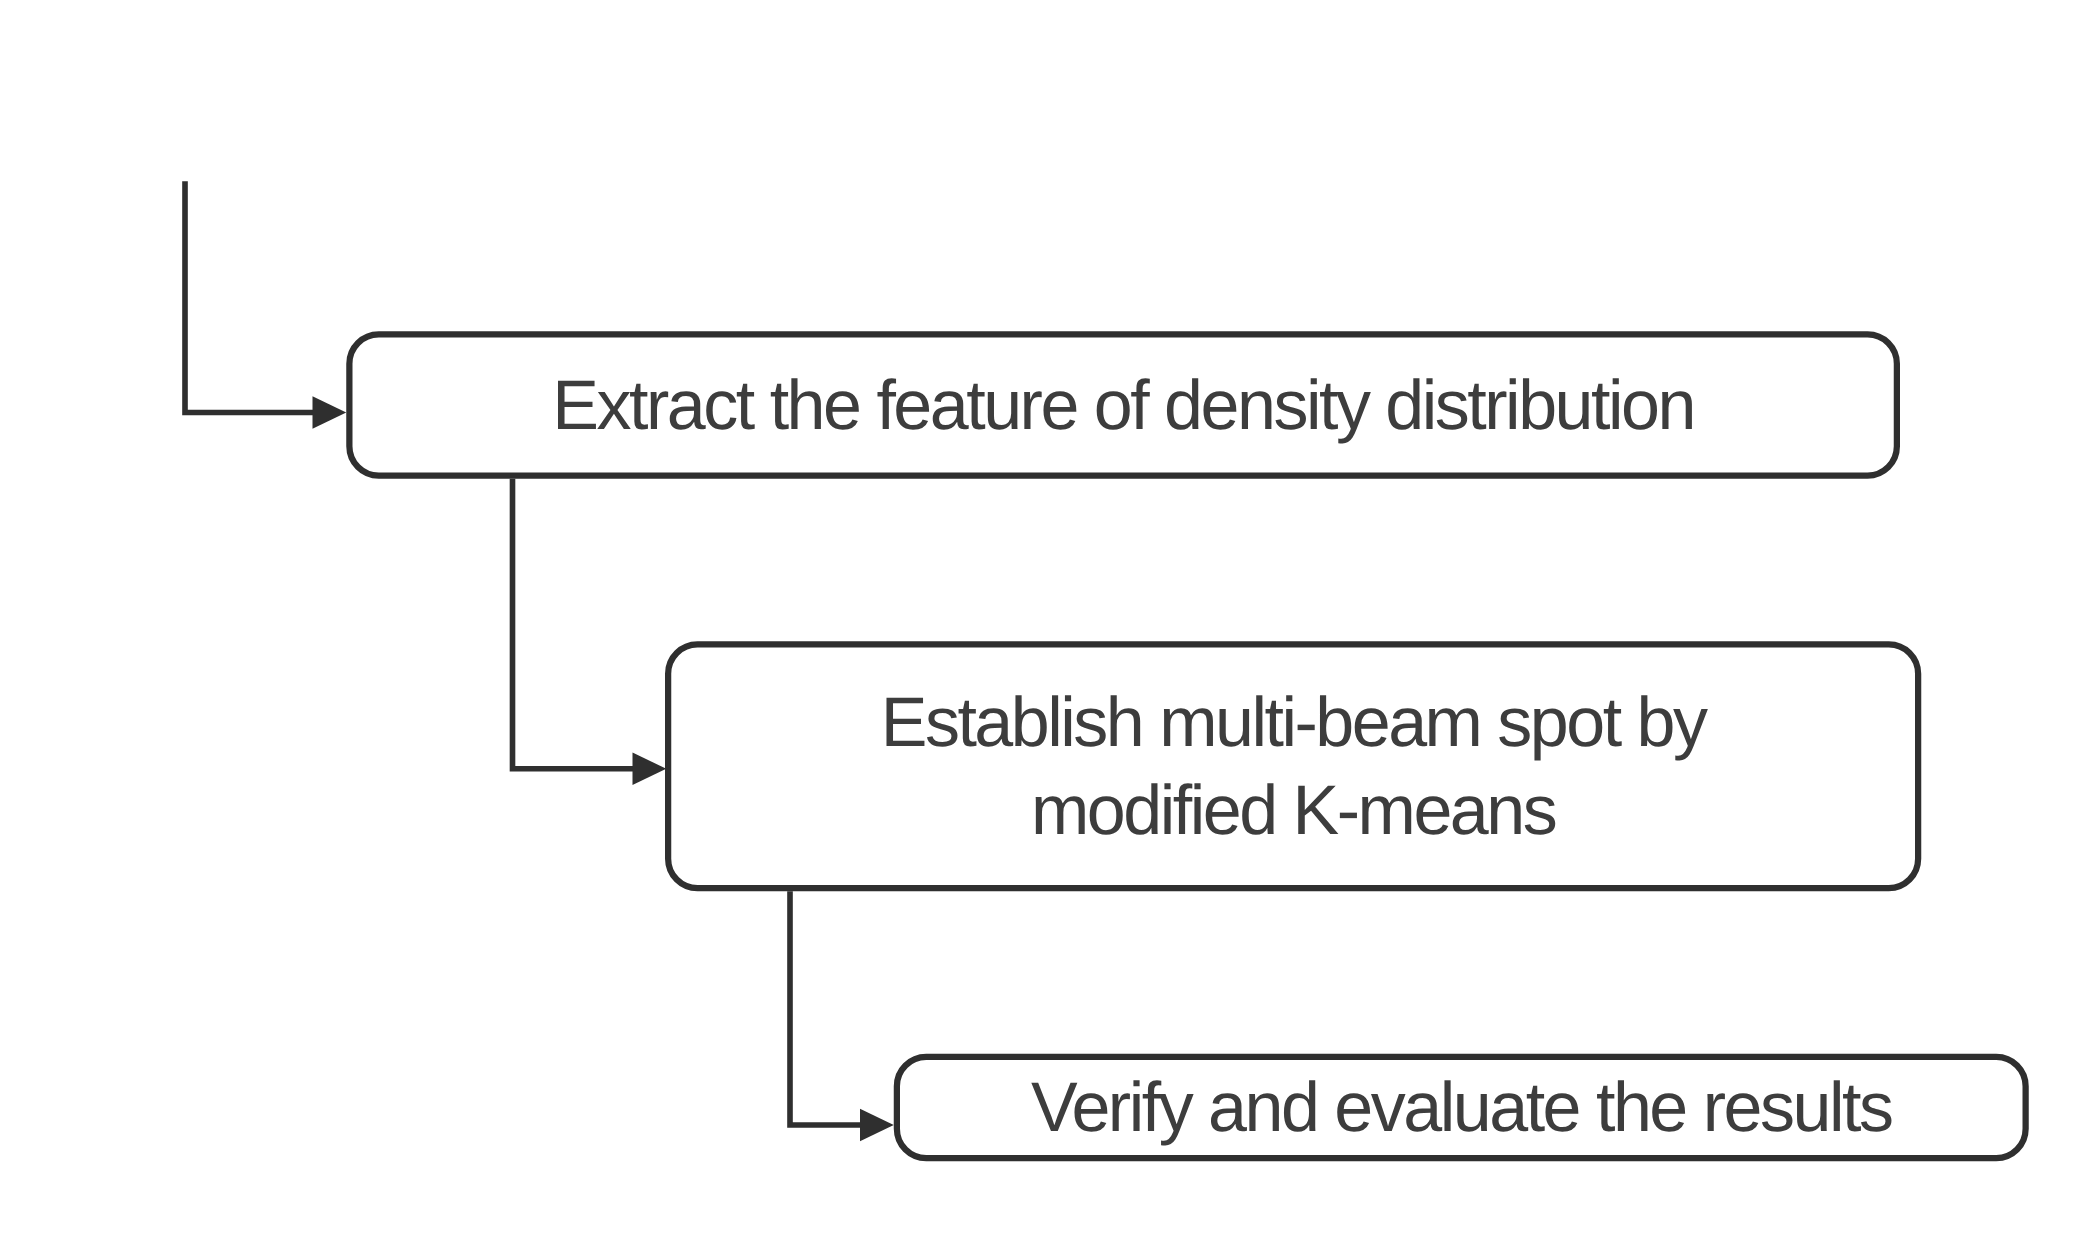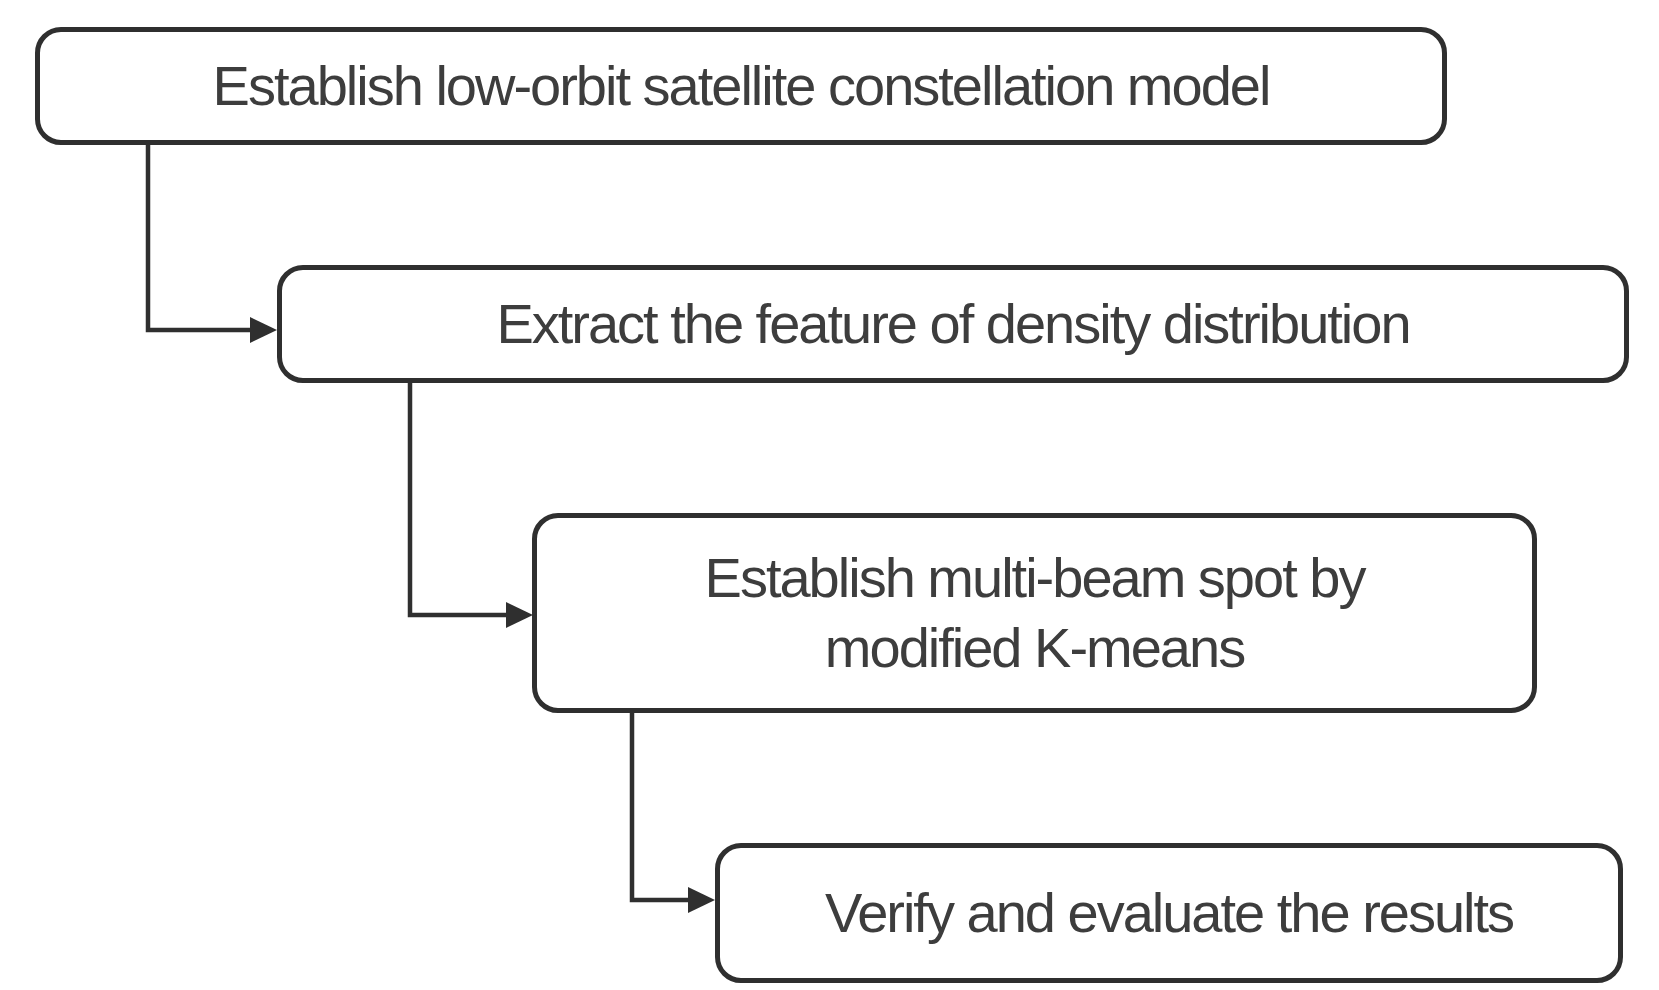--- a/index.html
+++ b/index.html
@@ -39,23 +39,23 @@
     font-size: 56px;
     letter-spacing: -2px;
     line-height: 1.25;
     white-space: nowrap;
   }
   .node-label.wrap {
     white-space: normal;
     max-width: 850px;
   }
   #node-1 { left: 35px;  top: 27px;  width: 1412px; height: 118px; }
-  #node-2 { left: 277px; top: 265px; width: 1352px; height: 118px; }
+  #node-2 { left: 277px; top: 265px; width: 1243px; height: 118px; }
   #node-3 { left: 532px; top: 513px; width: 1005px; height: 200px; }
-  #node-4 { left: 715px; top: 843px; width: 908px;  height: 140px; }
+  #node-4 { left: 715px; top: 843px; width: 908px;  height: 86px; }
   .edge-line {
     fill: none;
     stroke: #2f2f2f;
     stroke-width: 4.5;
   }
   .edge-arrowhead {
     fill: #2f2f2f;
     stroke: none;
   }
 </style>
@@ -75,23 +75,20 @@
       <path class="edge-line" d="M410,383 L410,615 L508,615"></path>
       <polygon class="edge-arrowhead" points="533,615 506,602 506,628"></polygon>
     </g>
 
     <g>
       <path class="edge-line" d="M632,713 L632,900 L690,900"></path>
       <polygon class="edge-arrowhead" points="715,900 688,887 688,913"></polygon>
     </g>
   </svg>
 
-  <div class="node" id="node-1">
-    <span class="node-label">Establish low-orbit satellite constellation model</span>
-  </div>
 
   <div class="node" id="node-2">
     <span class="node-label">Extract the feature of density distribution</span>
   </div>
 
   <div class="node" id="node-3">
     <span class="node-label wrap">Establish multi-beam spot by modified K-means</span>
   </div>
 
   <div class="node" id="node-4">

